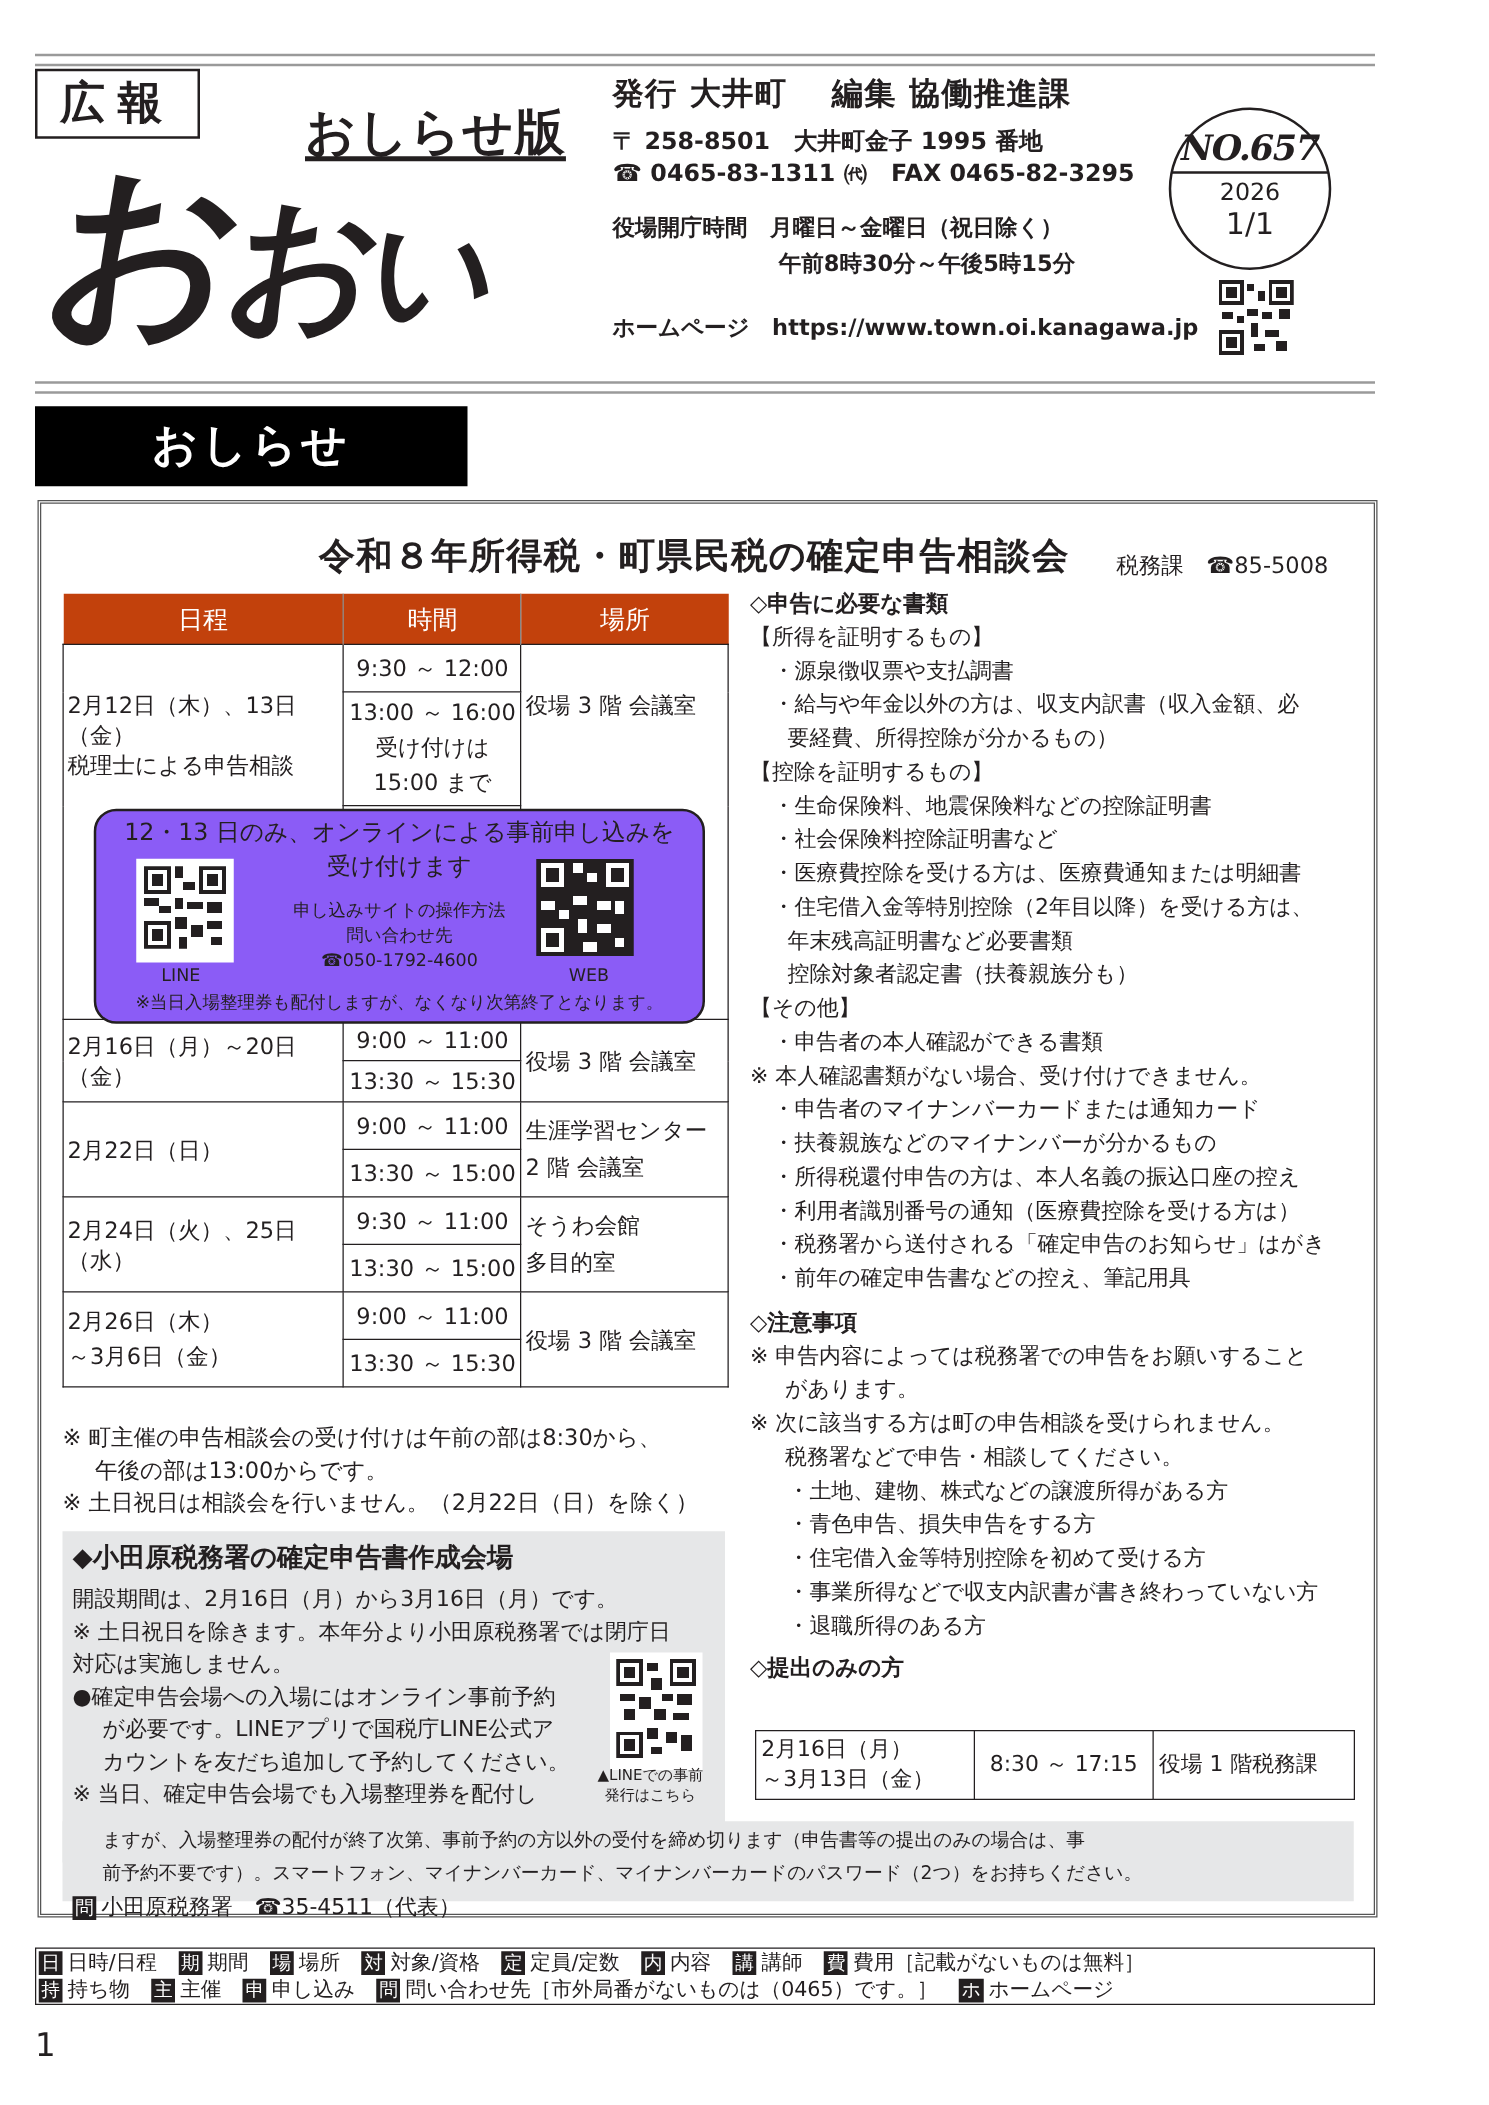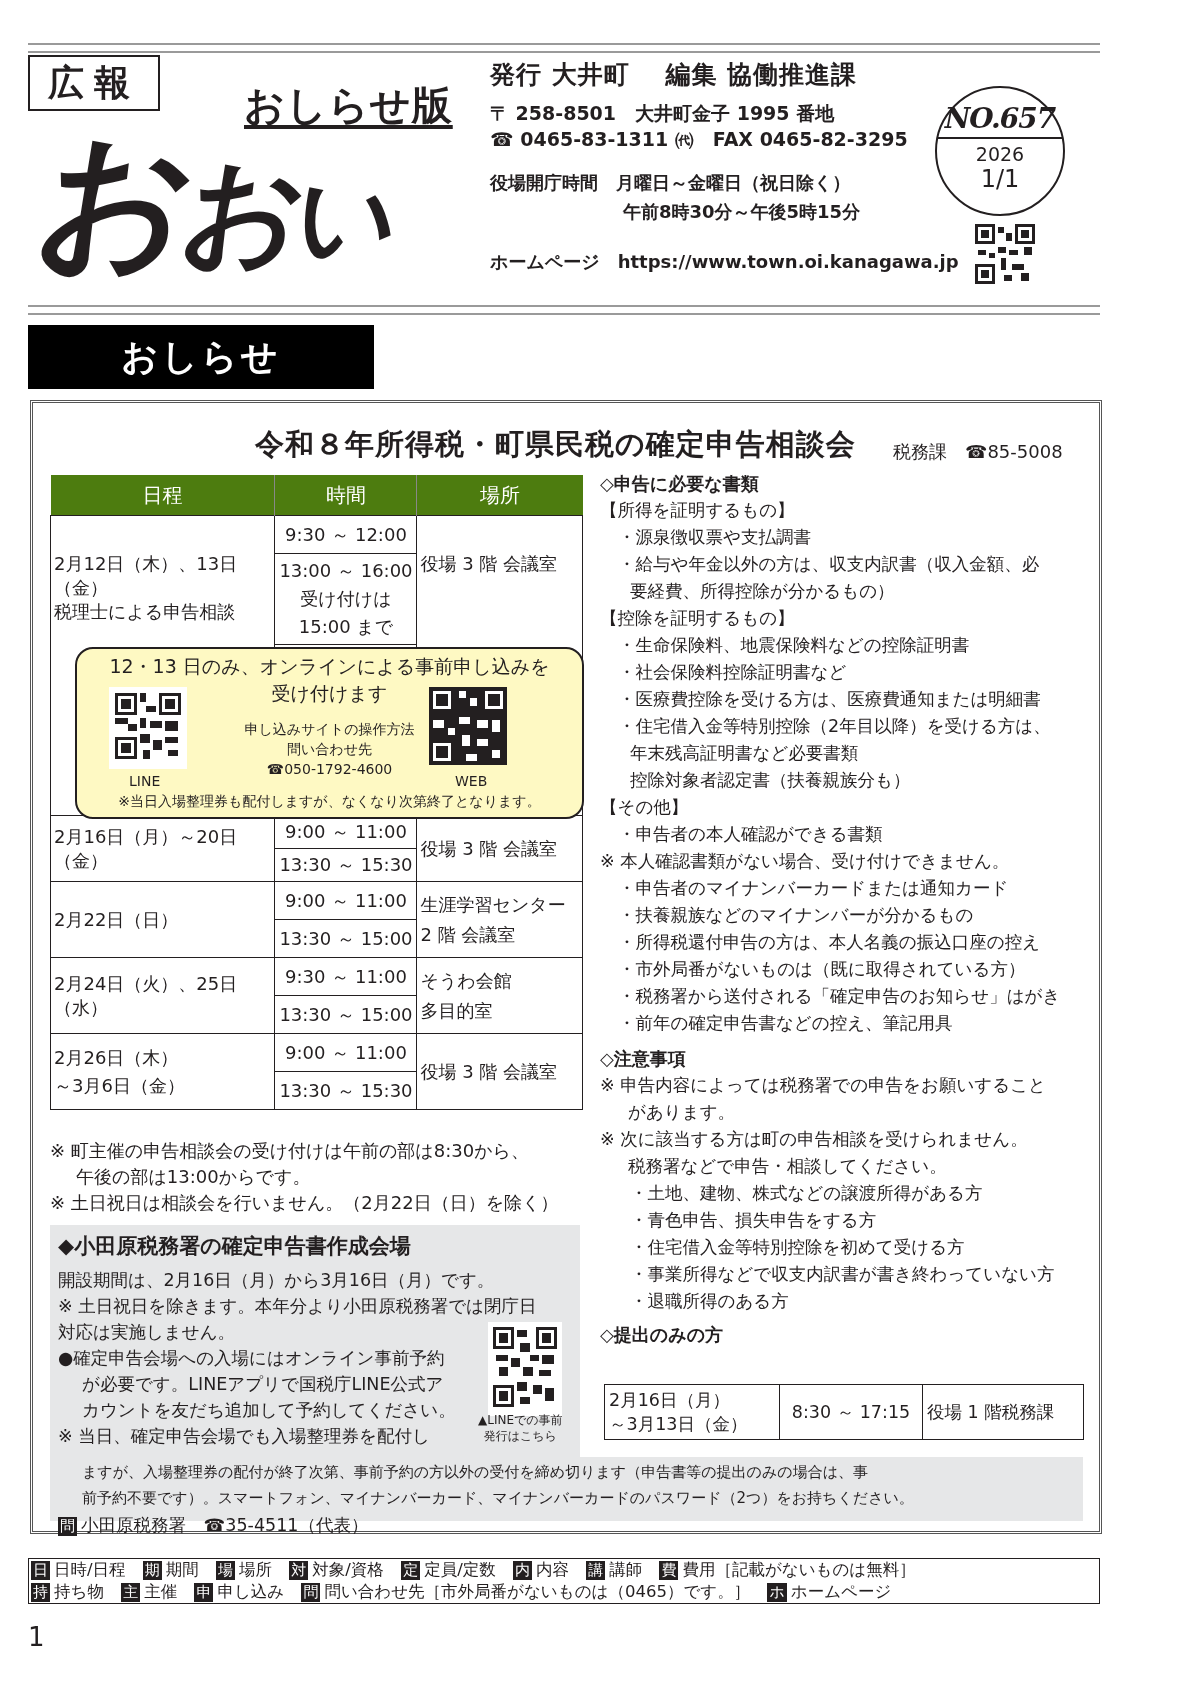--- a/index.html
+++ b/index.html
@@ -25,24 +25,24 @@
   .issue .yr{font-size:19px;line-height:22px;}
   .issue .dt{font-size:24px;line-height:28px;}
   .qr{background:#fff;display:inline-block;position:relative;}
   .qr svg{display:block;}
   .banner{left:28px;top:325px;width:346px;height:64px;background:#000;color:#fff;font-size:36px;font-weight:bold;
           text-align:center;line-height:64px;letter-spacing:3px;}
   .frame{left:30px;top:400px;width:1066px;height:1128px;border:3px double #555;}
   .title{left:255px;top:425px;font-size:29px;font-weight:bold;letter-spacing:1px;}
   .dept{left:893px;top:440px;font-size:18px;}
   table.sched{position:absolute;left:50px;top:475px;width:533px;border-collapse:collapse;font-size:18px;}
-  table.sched th{background:#4d7c0f;color:#fff;font-weight:normal;font-size:20px;height:38px;border-left:1px solid #888;}
+  table.sched th{background:#c2410c;color:#fff;font-weight:normal;font-size:20px;height:38px;border-left:1px solid #888;}
   table.sched td{border:1.5px solid #231f20;padding:0 3px;height:37px;}
   table.sched td.t{text-align:center;white-space:nowrap;}
-  .online{left:75px;top:647px;width:485px;height:168px;background:#fef9c3;border:2px solid #231f20;border-radius:18px;font-size:17px;text-align:center;padding-left:20px;}
+  .online{left:75px;top:647px;width:485px;height:168px;background:#8b5cf6;border:2px solid #231f20;border-radius:18px;font-size:17px;text-align:center;}
   .online .hd{position:absolute;left:0;right:0;top:4px;font-size:19px;line-height:27px;}
   .online .mid{position:absolute;left:140px;right:140px;top:70px;font-size:14px;line-height:20px;}
   .online .qrL{position:absolute;left:32px;top:38px;padding:6px;background:#fff;}
   .online .qrW{position:absolute;left:352px;top:38px;}
   .online .lblL{position:absolute;left:52px;top:124px;font-size:14px;}
   .online .lblW{position:absolute;left:378px;top:124px;font-size:14px;}
   .online .ft{position:absolute;left:0;right:0;top:144px;font-size:14px;}
   .notes{left:50px;top:1138px;font-size:18px;line-height:26px;}
   .notes .ind{padding-left:26px;}
   .odawara{left:50px;top:1225px;width:530px;height:265px;background:#e6e7e8;}
@@ -372,21 +372,21 @@
   <div class="b">・医療費控除を受ける方は、医療費通知または明細書</div>
   <div class="b">・住宅借入金等特別控除（2年目以降）を受ける方は、</div>
   <div class="b2">年末残高証明書など必要書類</div>
   <div class="b2">控除対象者認定書（扶養親族分も）</div>
   <div>【その他】</div>
   <div class="b">・申告者の本人確認ができる書類</div>
   <div class="n">※ 本人確認書類がない場合、受け付けできません。</div>
   <div class="b">・申告者のマイナンバーカードまたは通知カード</div>
   <div class="b">・扶養親族などのマイナンバーが分かるもの</div>
   <div class="b">・所得税還付申告の方は、本人名義の振込口座の控え</div>
-  <div class="b">・市外局番がないものは（既に取得されている方）</div>
+  <div class="b">・利用者識別番号の通知（医療費控除を受ける方は）</div>
   <div class="b">・税務署から送付される「確定申告のお知らせ」はがき</div>
   <div class="b">・前年の確定申告書などの控え、筆記用具</div>
   <div style="height:8px"></div>
   <div class="sec">◇注意事項</div>
   <div>※ 申告内容によっては税務署での申告をお願いすること</div>
   <div class="ni">があります。</div>
   <div>※ 次に該当する方は町の申告相談を受けられません。</div>
   <div class="ni">税務署などで申告・相談してください。</div>
   <div class="b2">・土地、建物、株式などの譲渡所得がある方</div>
   <div class="b2">・青色申告、損失申告をする方</div>

